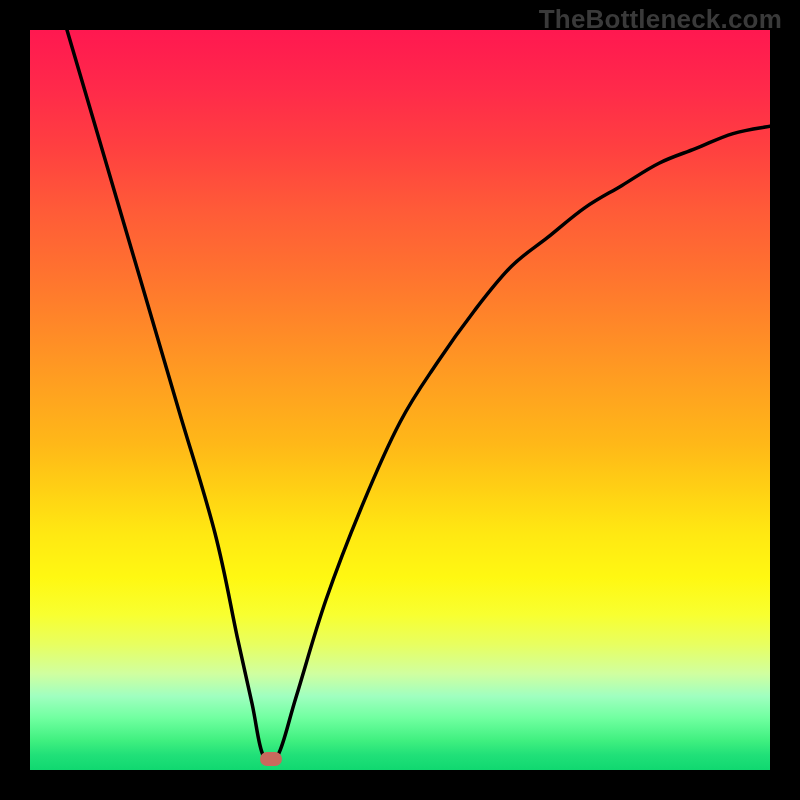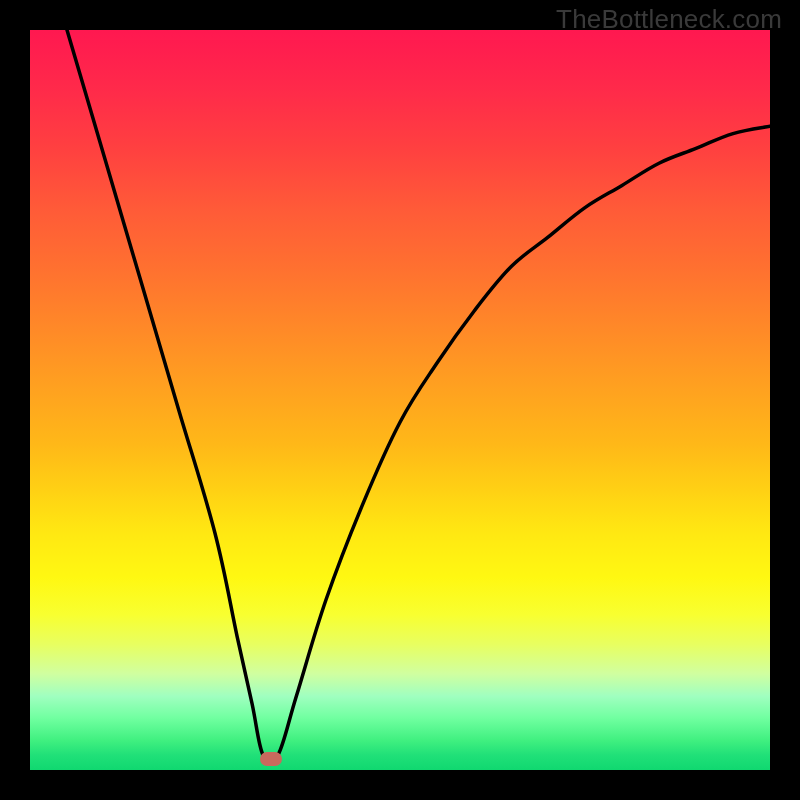--- a/index.html
+++ b/index.html
@@ -37,21 +37,21 @@
       #20e078 98%,
       #10d870 100%);
   }
   .watermark {
     position: absolute;
     top: 4px;
     right: 18px;
     font-family: Arial, Helvetica, sans-serif;
     font-size: 26px;
     color: #3a3a3a;
-    font-weight: 400;
+    font-weight: 700;
     letter-spacing: 0.2px;
   }
   svg.curve {
     position: absolute;
     left: 0;
     top: 0;
     width: 740px;
     height: 740px;
     pointer-events: none;
   }

